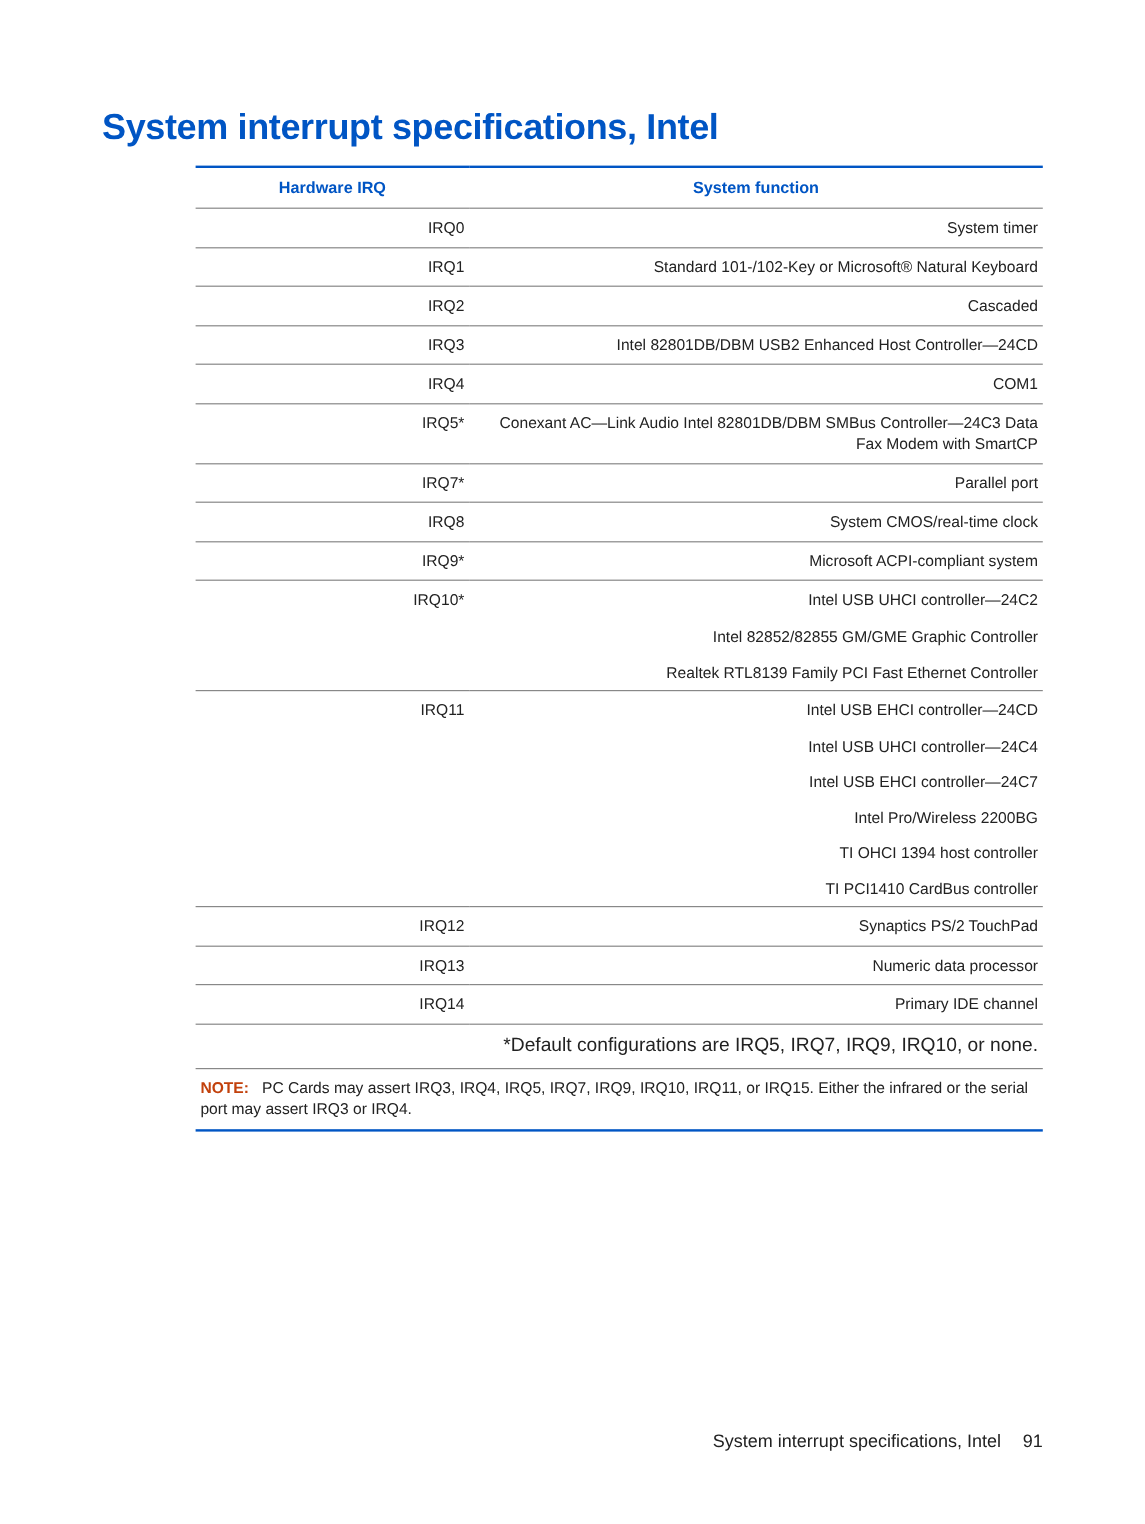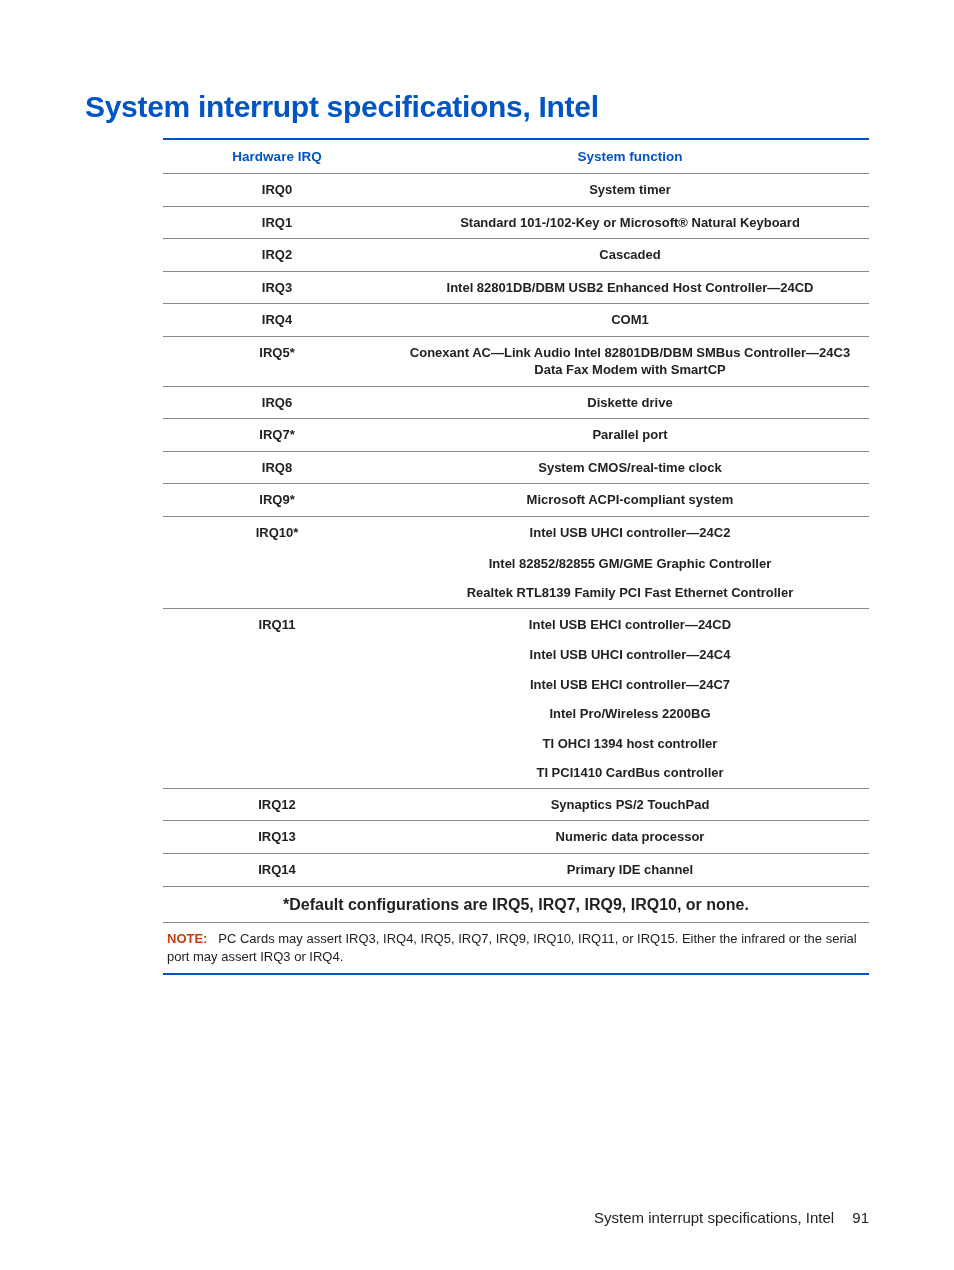--- a/index.html
+++ b/index.html
@@ -41,27 +41,27 @@
     th {
       text-align: center;
       color: #0055c4;
       font-weight: bold;
       font-size: 13.5px;
       padding: 9px 4px;
       vertical-align: top;
     }
     th.col1 { width: 220px; }
     td {
-      text-align: center;
+      text-align: right;
       font-size: 13px;
       color: #222;
       padding: 7px 4px;
       vertical-align: top;
       line-height: 1.35;
-      font-weight: 700;
+      font-weight: 400;
     }
     tbody tr.group-top td {
       border-top: 0.5px solid #888;
     }
     tbody tr.sub td {
       border-top: none;
       padding-top: 6px;
       padding-bottom: 6px;
     }
     .footnote-row td {
@@ -77,21 +77,21 @@
       line-height: 1.35;
       color: #222;
       font-weight: 300;
     }
     .note-label {
       color: #c2410c;
       font-weight: bold;
     }
     .footer {
       position: absolute;
-      bottom: 44px;
+      bottom: 60px;
       right: 85px;
       font-size: 15px;
       color: #222;
       font-weight: 300;
     }
     .footer .pagenum {
       margin-left: 14px;
     }
   </style>
 </head>
@@ -129,24 +129,20 @@
           </tr>
           <tr class="group-top">
             <td>IRQ4</td>
             <td>COM1</td>
           </tr>
           <tr class="group-top">
             <td>IRQ5*</td>
             <td>Conexant AC—Link Audio Intel 82801DB/DBM SMBus Controller—24C3 Data Fax Modem with SmartCP</td>
           </tr>
           <tr class="group-top">
-            <td>IRQ6</td>
-            <td>Diskette drive</td>
-          </tr>
-          <tr class="group-top">
             <td>IRQ7*</td>
             <td>Parallel port</td>
           </tr>
           <tr class="group-top">
             <td>IRQ8</td>
             <td>System CMOS/real-time clock</td>
           </tr>
           <tr class="group-top">
             <td>IRQ9*</td>
             <td>Microsoft ACPI-compliant system</td>

